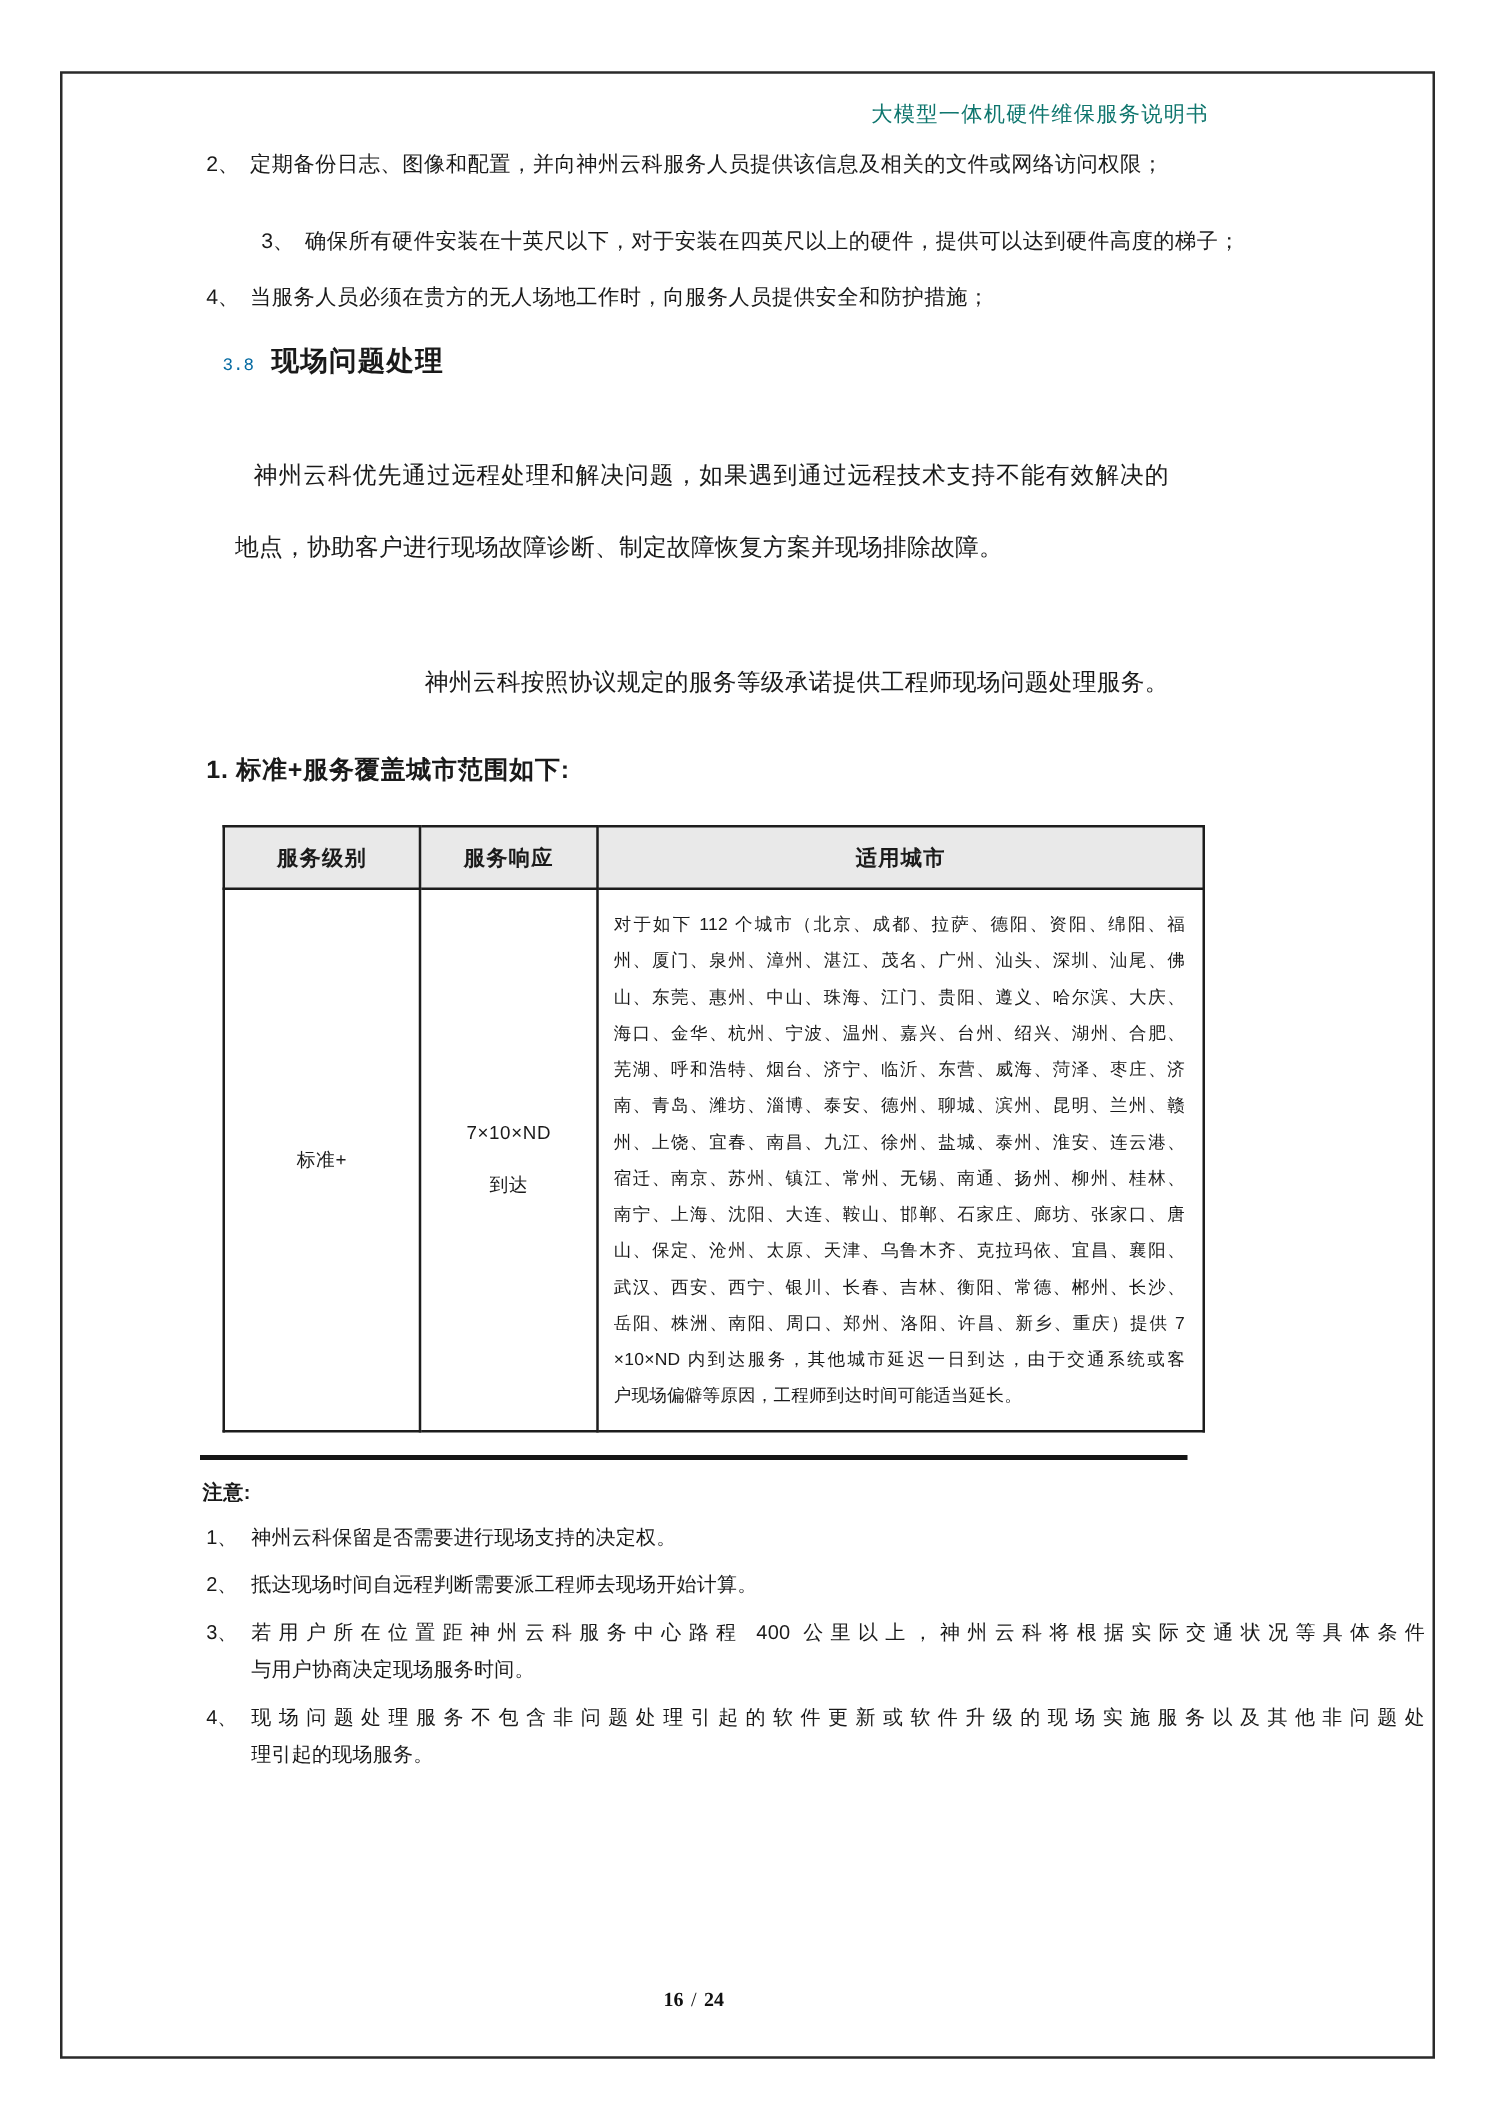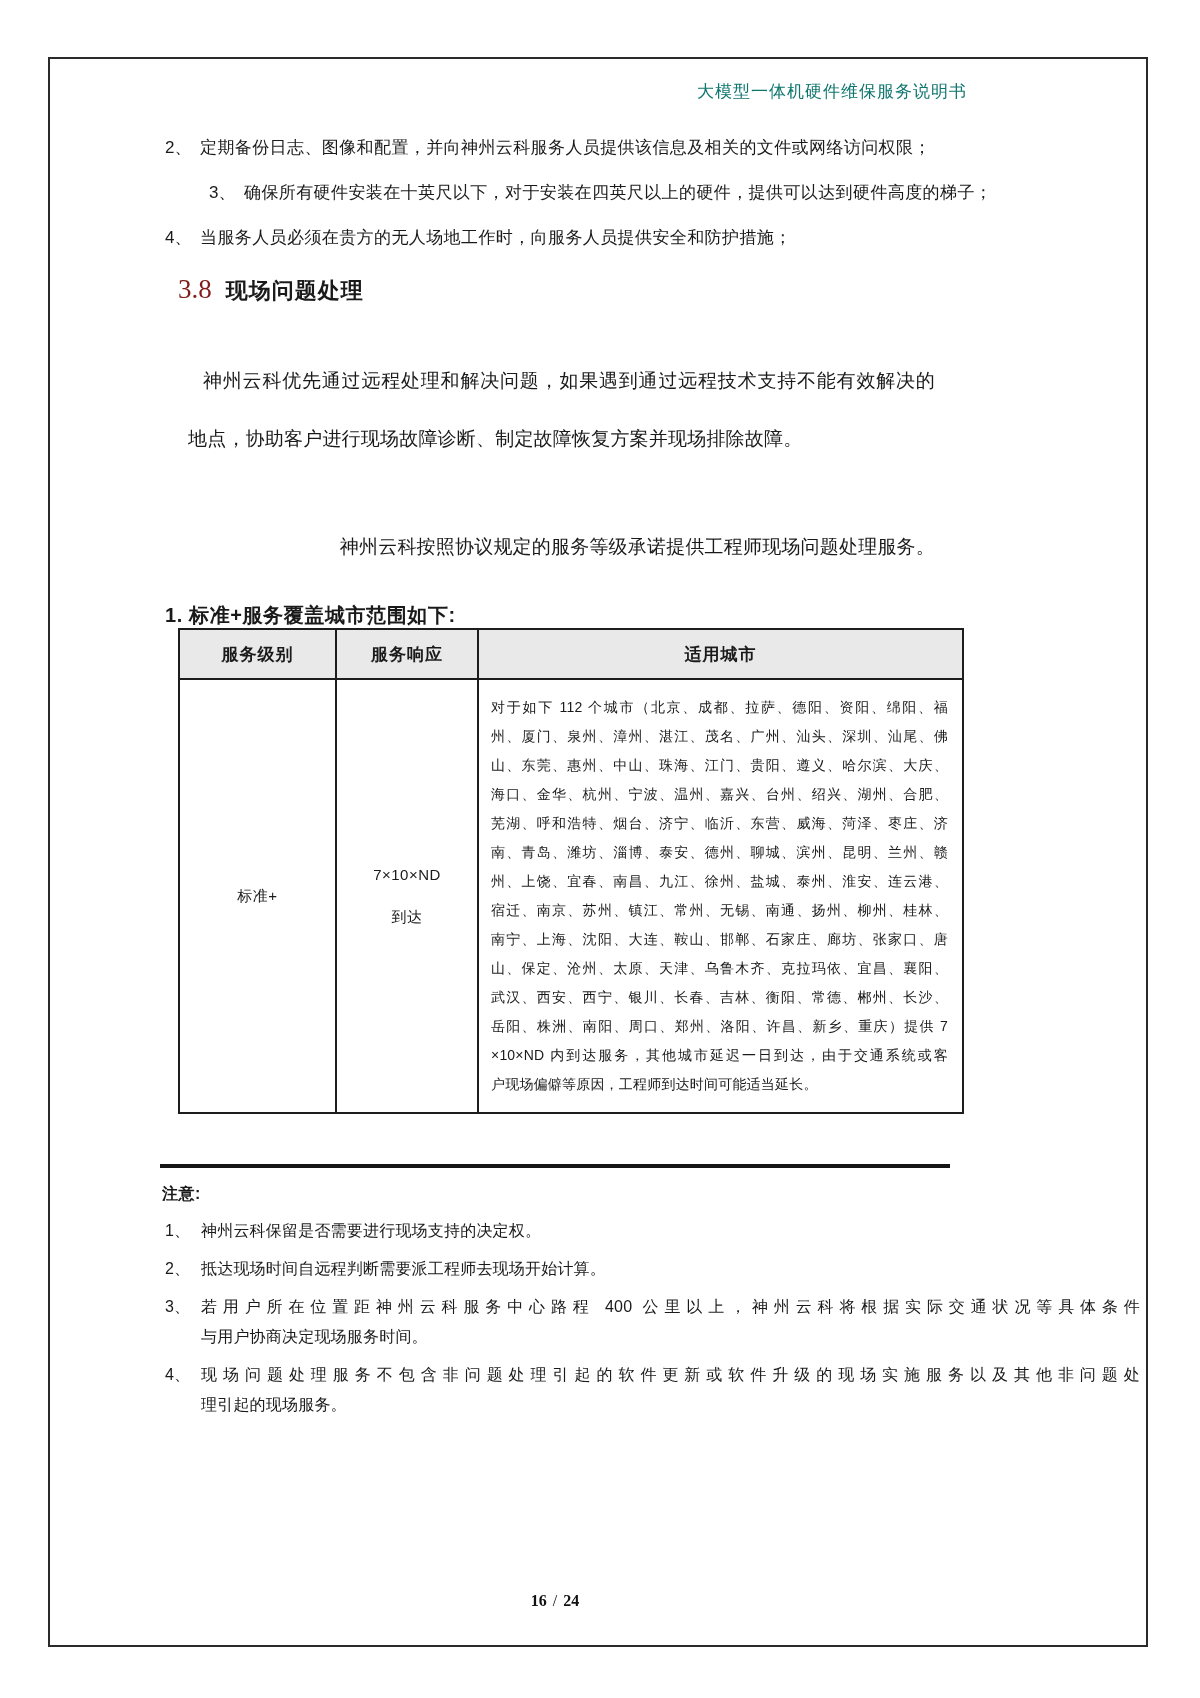--- a/index.html
+++ b/index.html
@@ -19,33 +19,33 @@
   .doc-header{
     top:80px;right:233px;
     font-family:"Liberation Serif", serif;
     font-size:17px;color:#0f766e;letter-spacing:1px;
   }
   
   .intro-item{left:165px;width:810px;font-size:17px;letter-spacing:.4px;line-height:24px;}
   .intro-item .num{display:inline-block;width:35px;letter-spacing:0;}
   
   .section-heading{left:178px;top:274px;display:flex;align-items:baseline;}
-  .section-num{font-family:Liberation Serif, serif;font-size:27px;color:#7f1d1d;}
+  .section-num{font-family:Liberation Mono, monospace;font-size:14px;color:#0369a1;}
   .section-title{font-size:22px;font-weight:bold;margin-left:14px;letter-spacing:1px;}
   
   .para{left:165px;width:770px;font-size:19px;letter-spacing:.2px;}
   .pline{line-height:57.5px;white-space:nowrap;}
   .fill{text-align:justify;text-align-last:justify;white-space:normal;}
   .indent{text-indent:38px;text-align:right;}
   .p2{line-height:30px;}
   
   .coverage-heading{left:165px;top:602px;font-size:20px;font-weight:bold;letter-spacing:.6px;}
   
   table.svc{
-    position:absolute;left:178px;top:628px;
+    position:absolute;left:178px;top:660px;
     border-collapse:collapse;table-layout:fixed;width:784px;border-radius:15px;
   }
   table.svc td,table.svc th{border:2px solid #1d1d1d;box-sizing:border-box;}
   table.svc th{
     height:50px;background:#e9e9e9;font-size:17px;font-weight:bold;
     text-align:center;vertical-align:middle;letter-spacing:1px;
   }
   .col1{width:157px;} .col2{width:142px;} .col3{width:485px;}
   td.center-cell{text-align:center;vertical-align:middle;font-size:15px;letter-spacing:.5px;}
   td.cities{vertical-align:top;padding:13px 14px 13px 12px;margin-top:43px;}
@@ -69,21 +69,21 @@
   .footer .pg{font-weight:bold;}
   .footer .sep{font-weight:normal;padding:0 6px;}
 </style>
 </head>
 <body>
 
 <div class="abs page-frame"></div>
 
 <div class="abs doc-header">大模型一体机硬件维保服务说明书</div>
 
-<div class="abs intro-item" style="top:136px;">
+<div class="abs intro-item" style="top:120px;">
   <span class="num">2、</span><span>定期备份日志、图像和配置，并向神州云科服务人员提供该信息及相关的文件或网络访问权限；</span>
 </div>
 <div class="abs intro-item" style="top:181px;margin-left:44px;">
   <span class="num">3、</span><span>确保所有硬件安装在十英尺以下，对于安装在四英尺以上的硬件，提供可以达到硬件高度的梯子；</span>
 </div>
 <div class="abs intro-item" style="top:226px;">
   <span class="num">4、</span><span>当服务人员必须在贵方的无人场地工作时，向服务人员提供安全和防护措施；</span>
 </div>
 
 <div class="abs section-heading">

